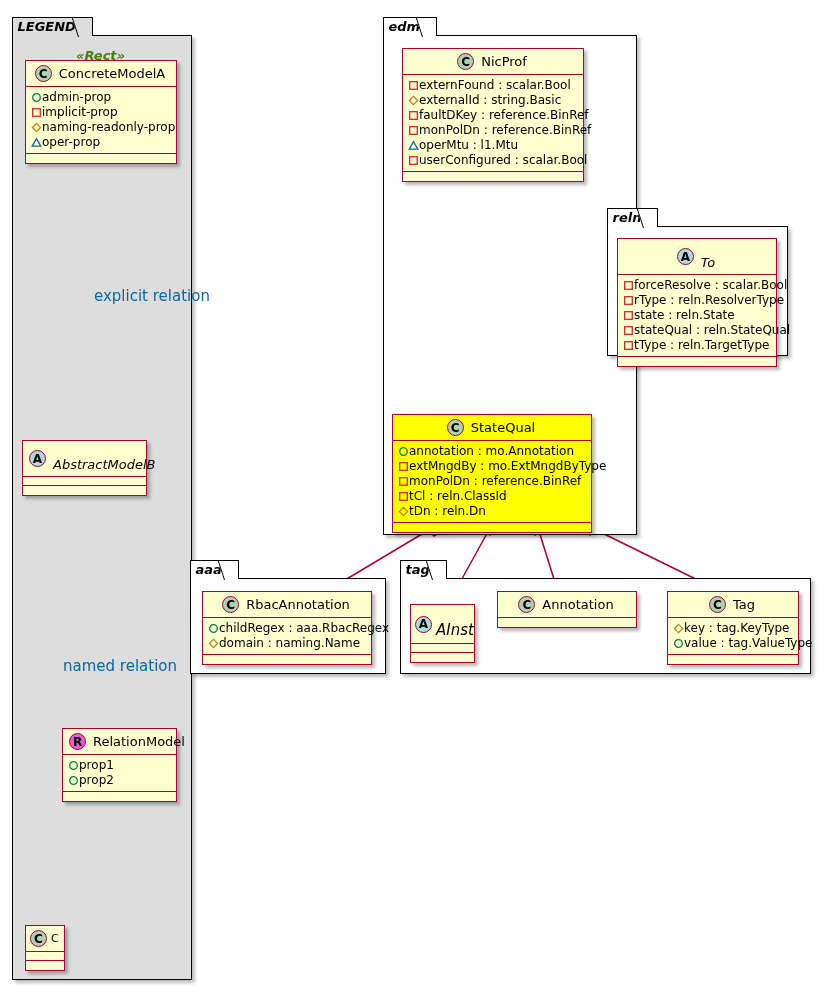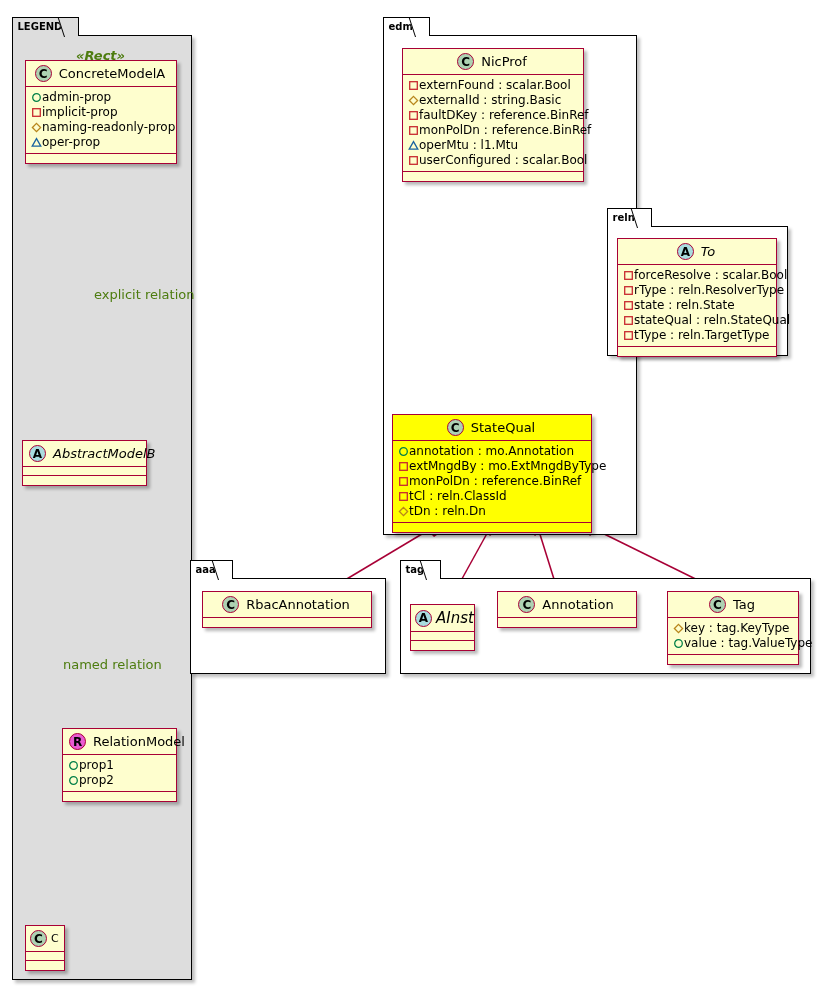--- a/index.html
+++ b/index.html
@@ -26,25 +26,26 @@
   .pkg.legend-pkg { background: #DDDDDD; }
   .pkg-tab {
     position: absolute;
     top: -19px;
     left: -1.5px;
     height: 19px;
     background: #ffffff;
     border: 1.5px solid #000000;
     border-bottom: none;
     padding: 0 16px 0 5px;
-    font-size: 10px;
+    font-size: 13px;
     font-weight: bold;
     line-height: 18px;
     color: #000;
     white-space: nowrap;
+    font-style: italic;
   }
   .pkg.legend-pkg > .pkg-tab { background: #DDDDDD; }
   .pkg-tab::after {
     content: "";
     position: absolute;
     right: 0; top: 0;
     width: 13px; height: 19px;
     background: #ffffff;
     border-left: 1.5px solid #000;
     transform-origin: bottom left;
@@ -67,21 +68,21 @@
     align-items: center;
     justify-content: center;
     gap: 7px;
     padding: 4px 8px 4px 6px;
     border-bottom: 1.5px solid #A80036;
     font-size: 13px;
     min-height: 25px;
   }
   .cls-head.left { justify-content: flex-start; }
   .cls-name { font-weight: normal; }
-  .cls-name.italic { font-style: italic; }
+  .cls-name.italic { font-style: italic; margin-top: 12px; }
   .cls-attrs {
     padding: 3px 5px 3px 5px;
     border-bottom: 1.5px solid #A80036;
   }
   .cls-attrs.empty { min-height: 9px; padding: 0; }
   .cls-foot { min-height: 9px; }
   .attr {
     display: flex;
     align-items: center;
     line-height: 15px;
@@ -120,22 +121,22 @@
   
   svg.edges {
     position: absolute;
     left: 0; top: 0;
     width: 831px; height: 990px;
     overflow: visible;
     pointer-events: none;
   }
   .edge-label {
     position: absolute;
-    font-size: 13px;
-    color: #4d7c0f;
+    font-size: 15px;
+    color: #0369a1;
     white-space: nowrap;
   }
 </style>
 </head>
 <body>
 
 <div id="canvas">
 
   <svg class="edges">
     <defs>
@@ -460,20 +461,38 @@
     <div class="pkg-tab">
       <span>aaa</span>
     </div>
   </div>
 
   <div class="cls" style="left:202px; top:591px; width:170px;">
     <div class="cls-head">
       <span class="badge badge-C">C</span>
       <span class="cls-name">RbacAnnotation</span>
     </div>
+    <div class="cls-attrs">
+      <div class="attr">
+        <span class="ic">
+          <svg width="11" height="11" viewBox="0 0 11 11">
+              <circle cx="5.5" cy="5.5" r="3.8" fill="none" stroke="#038048" stroke-width="1.3"></circle>
+            </svg>
+        </span>
+        <span>childRegex : aaa.RbacRegex</span>
+      </div>
+      <div class="attr">
+        <span class="ic">
+          <svg width="11" height="11" viewBox="0 0 11 11">
+              <path d="M5.5,1.4 L9.6,5.5 L5.5,9.6 L1.4,5.5 z" fill="none" stroke="#B8861B" stroke-width="1.3"></path>
+            </svg>
+        </span>
+        <span>domain : naming.Name</span>
+      </div>
+    </div>
     <div class="cls-foot"></div>
   </div>
 
   <div class="pkg" style="left:400px; top:578px; width:411px; height:96px;">
     <div class="pkg-tab">
       <span>tag</span>
     </div>
   </div>
 
   <div class="cls" style="left:410px; top:604px; width:65px;">

